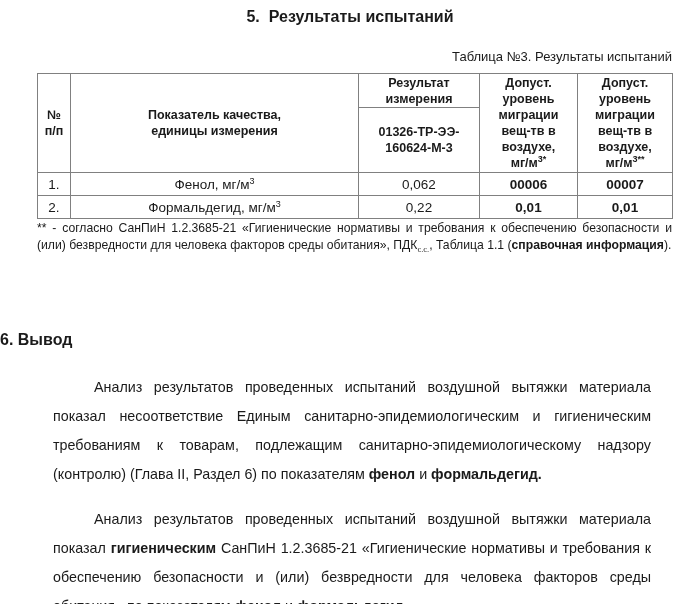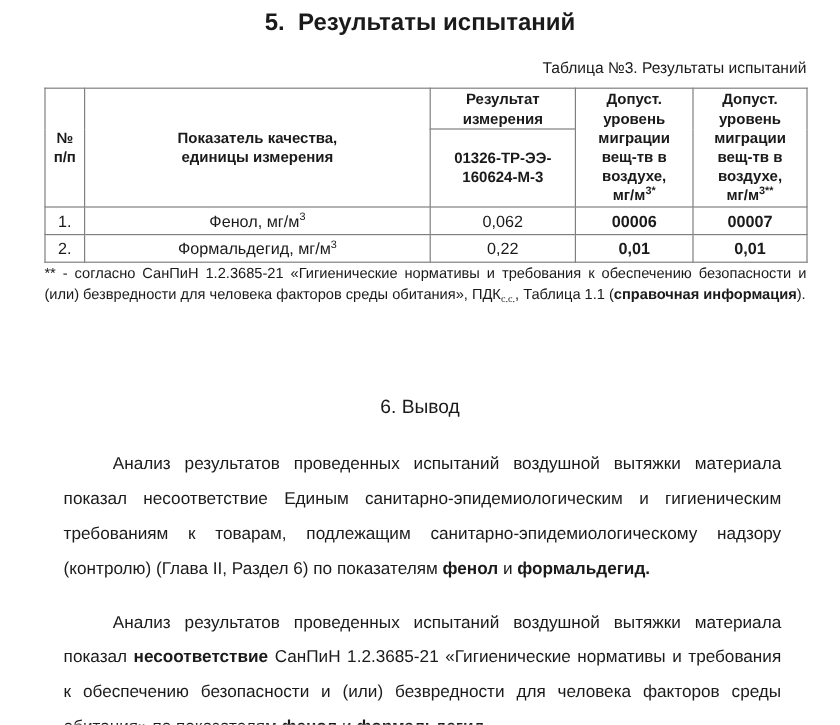--- a/index.html
+++ b/index.html
@@ -5,21 +5,21 @@
   html,body { margin:0; padding:0; background:#ffffff; }
   body {
     width:700px; height:604px;
     font-family:"Liberation Sans","DejaVu Sans",sans-serif;
     color:#1a1a1a;
   }
   .doc { position:relative; width:700px; height:604px; overflow:hidden; }
 
   .sec-title {
     position:absolute; top:8px; left:0; width:100%;
-    text-align:center; font-weight:bold; font-size:20px; white-space:pre;
+    text-align:center; font-weight:bold; font-size:16px; white-space:pre;
   }
   .tbl-caption {
     position:absolute; top:49px; right:28px; font-size:13px;
   }
 
   table.results {
     position:absolute; top:73px; left:37px;
     border-collapse:collapse; table-layout:fixed; width:635px;
   }
   table.results th, table.results td {
@@ -38,21 +38,21 @@
   sub { font-size:8.5px; line-height:0; vertical-align:baseline; position:relative; top:3px;font-family:Liberation Serif, serif; }
 
   .footnotes {
     position:absolute; top:220px; left:37px; width:635px;
     font-size:12.2px; line-height:17.3px; text-align:justify;
   }
   .footnotes p { margin:0; }
 
   .h6 {
     position:absolute; top:331px; left:0; width:100%;
-    text-align:center; font-weight:normal; font-size:16px;
+    font-weight:bold; font-size:16px;
   }
   .body-text {
     position:absolute; top:357px; left:37px; width:630px;
     font-size:14.3px; line-height:29px; text-align:justify;
   }
   .body-text p { margin:16px; text-indent:41px; }
   .b { font-weight:bold; }
 </style>
 </head>
 <body>
@@ -114,16 +114,16 @@
   </table>
 
   <div class="footnotes">
     <p><span>** - согласно СанПиН 1.2.3685-21 «Гигиенические нормативы и требования к обеспечению безопасности и (или) безвредности для человека факторов среды обитания», ПДК</span><sub>с.с.</sub><span>, Таблица 1.1 (</span><span class="b">справочная информация</span><span>).</span></p>
   </div>
 
   <div class="h6">6. Вывод</div>
 
   <div class="body-text">
     <p><span>Анализ результатов проведенных испытаний воздушной вытяжки материала показал несоответствие Единым санитарно-эпидемиологическим и гигиеническим требованиям к товарам, подлежащим санитарно-эпидемиологическому надзору (контролю) (Глава II, Раздел 6) по показателям </span><span class="b">фенол</span><span> и </span><span class="b">формальдегид.</span></p>
-    <p><span>Анализ результатов проведенных испытаний воздушной вытяжки материала показал </span><span class="b">несоответствие</span><span> СанПиН 1.2.3685-21 «Гигиенические нормативы и требования к обеспечению безопасности и (или) безвредности для человека факторов среды обитания» по показателям </span><span class="b">фенол</span><span> и </span><span class="b">формальдегид.</span></p>
+    <p><span>Анализ результатов проведенных испытаний воздушной вытяжки материала показал </span><span class="b">гигиеническим</span><span> СанПиН 1.2.3685-21 «Гигиенические нормативы и требования к обеспечению безопасности и (или) безвредности для человека факторов среды обитания» по показателям </span><span class="b">фенол</span><span> и </span><span class="b">формальдегид.</span></p>
   </div>
 
 </div>
 
 </body></html>

